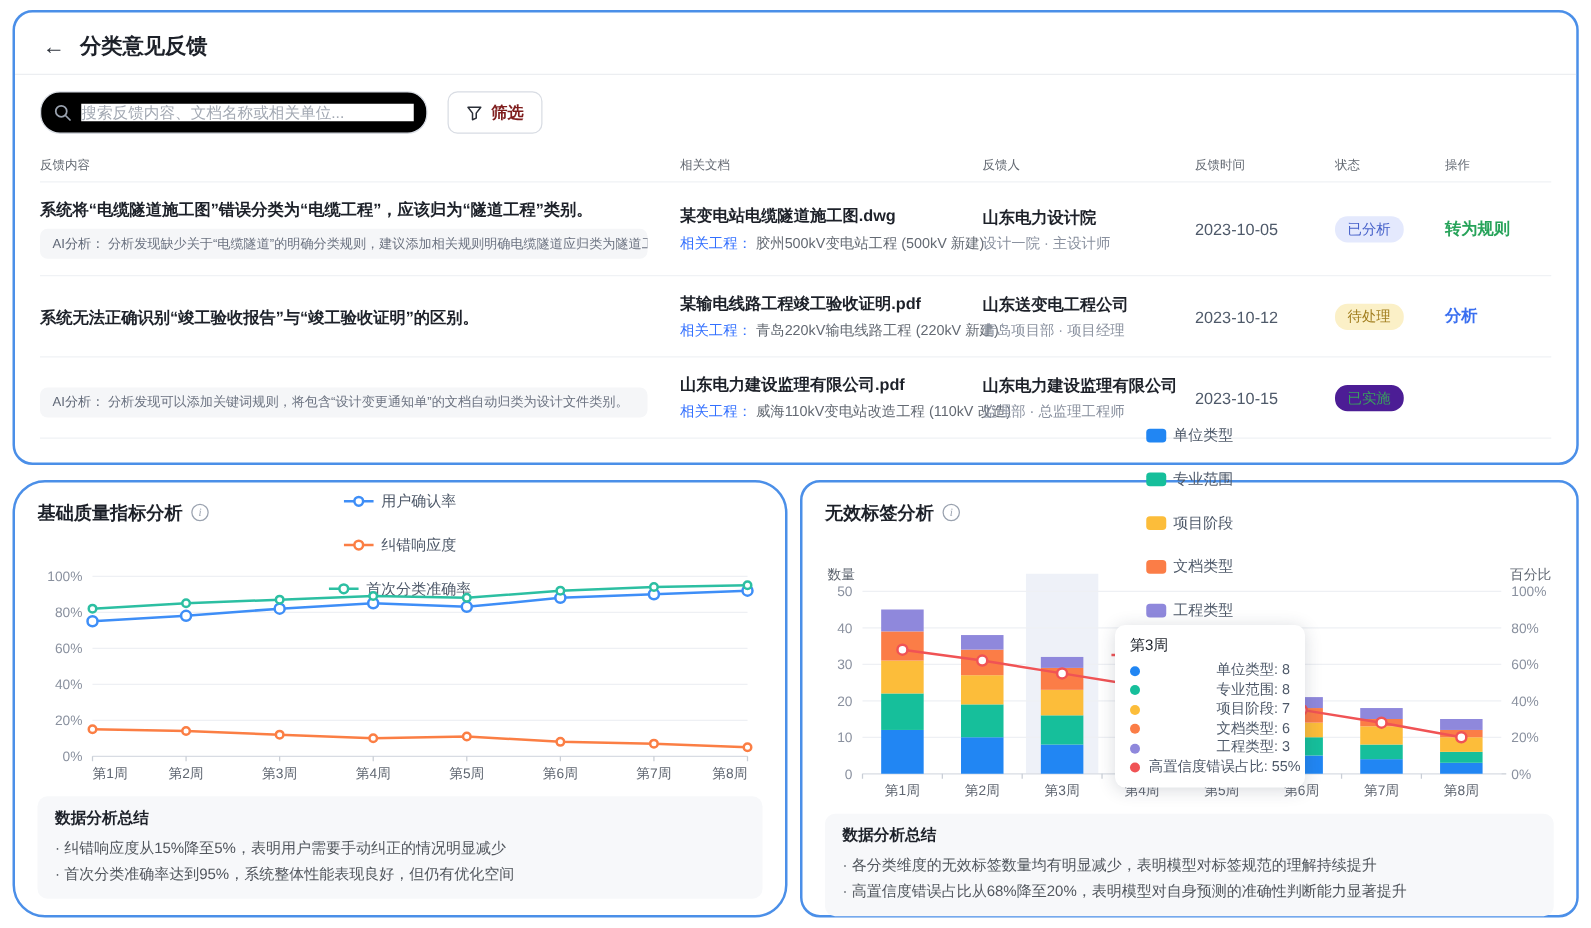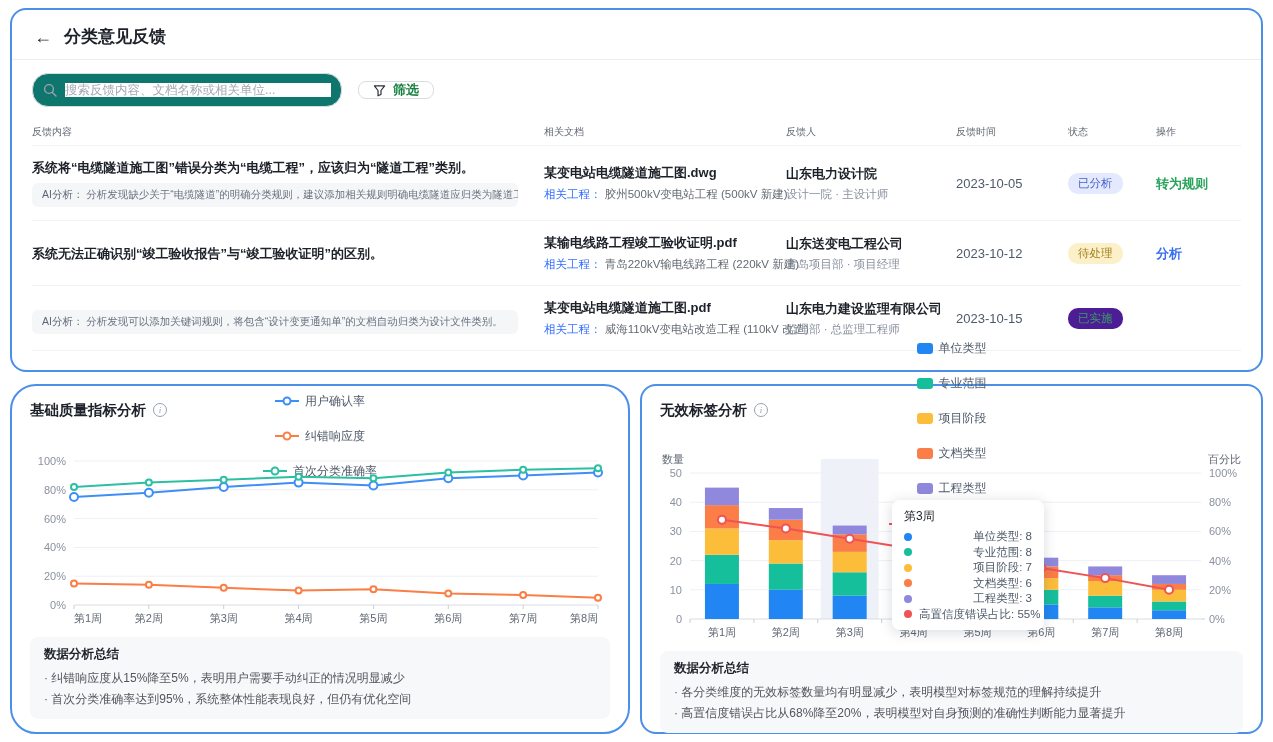--- a/index.html
+++ b/index.html
@@ -17,28 +17,28 @@
   #panel-quality{ left: 10px; top: 384px; width: 620px;  height: 350px; padding: 13px 18px; border-radius: 26px; }
   #panel-invalid{ left: 640px; top: 384px; width: 623px; height: 350px; padding: 13px 18px; }
 
   
   .tp-header { display:flex; align-items:center; gap:12px; padding: 15px 22px 11px; border-bottom: 1px solid #eceef1; }
   .back-arrow { font-size: 18px; color:#2a2f38; cursor:pointer; line-height: 20px; }
   .tp-title { font-size: 17px; font-weight: bold; color:#1d2129; }
   .search-row { display:flex; align-items:center; gap: 16px; padding: 13px 20px 12px; }
   .search-box {
     display:flex; align-items:center; gap:8px; width: 310px; height: 34px;
-    border:1px solid #d8dce3; border-radius: 16px; padding: 0 10px; background:#0f766e;
+    border:1px solid #d8dce3; border-radius: 16px; padding: 0 10px; background:#000000;
   }
   .search-box input { border:none; outline:none; flex:1; font-size:12.5px; color:#333;
     font-family: "Liberation Sans", "DejaVu Sans", sans-serif; }
   .search-box input::placeholder { color:#a3a9b3; }
   .filter-btn {
-    display:flex; align-items:center; gap:7px; height:18px; padding: 0 14px;
-    border:1px solid #d8dce3; border-radius:8px; background:#fff; font-size:13px; color:#15803d;
+    display:flex; align-items:center; gap:7px; height:34px; padding: 0 14px;
+    border:1px solid #d8dce3; border-radius:8px; background:#fff; font-size:13px; color:#7f1d1d;
     font-weight: bold; cursor:pointer;
   }
   .grid-row { display:grid; grid-template-columns: 512px 242px 170px 112px 88px 83px;
     align-items:center; padding: 0; }
   .table-wrap { padding: 0 20px; }
   .thead { height: 26px; }
   .thead div { font-size: 10px; color:#646a73; }
   .trow { border-top: 1px solid #f0f2f5; padding: 13px 0; }
   .cell-content { padding-right: 26px; }
   .fb-main { font-size: 13px; font-weight: bold; color:#1d2129; line-height: 17px; }
@@ -164,21 +164,21 @@
     </div>
 
     <div class="grid-row trow">
       <div class="cell-content">
         <div class="ai-box">
           <span class="ai-label">AI分析：</span>
           <span>分析发现可以添加关键词规则，将包含“设计变更通知单”的文档自动归类为设计文件类别。</span>
         </div>
       </div>
       <div>
-        <div class="doc-name">某变电站电缆隧道施工图.pdf</div>
+        <div class="doc-name">山东电力建设监理有限公司.pdf</div>
         <div class="doc-proj"><span class="proj-label">相关工程：</span>
           <span>威海110kV变电站改造工程 (110kV 改造)</span></div>
       </div>
       <div>
         <div class="person-name">山东电力建设监理有限公司</div>
         <div class="person-sub">监理部 · 总监理工程师</div>
       </div>
       <div class="time-cell">2023-10-15</div>
       <div><span class="badge badge-green">已实施</span></div>
       <div><span class="action-link"></span></div>

